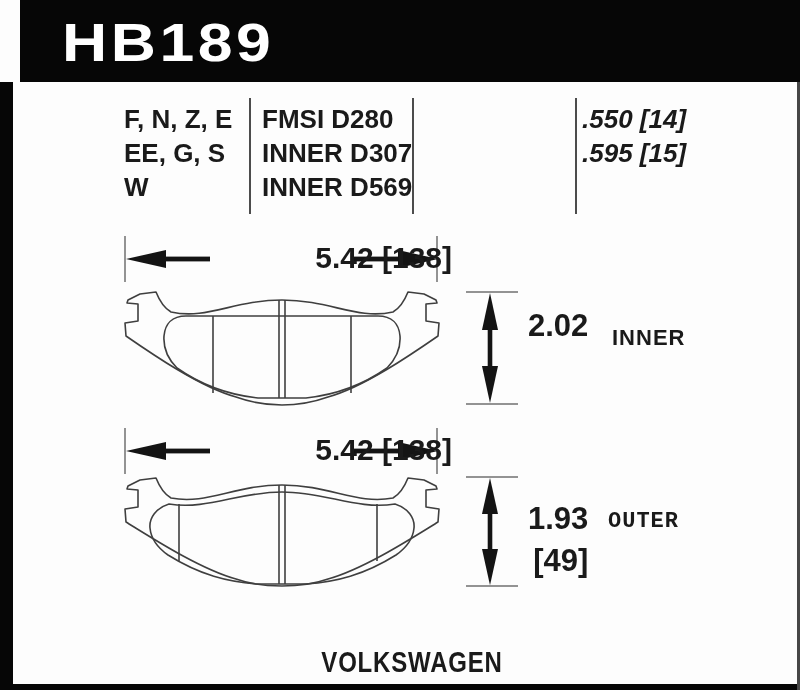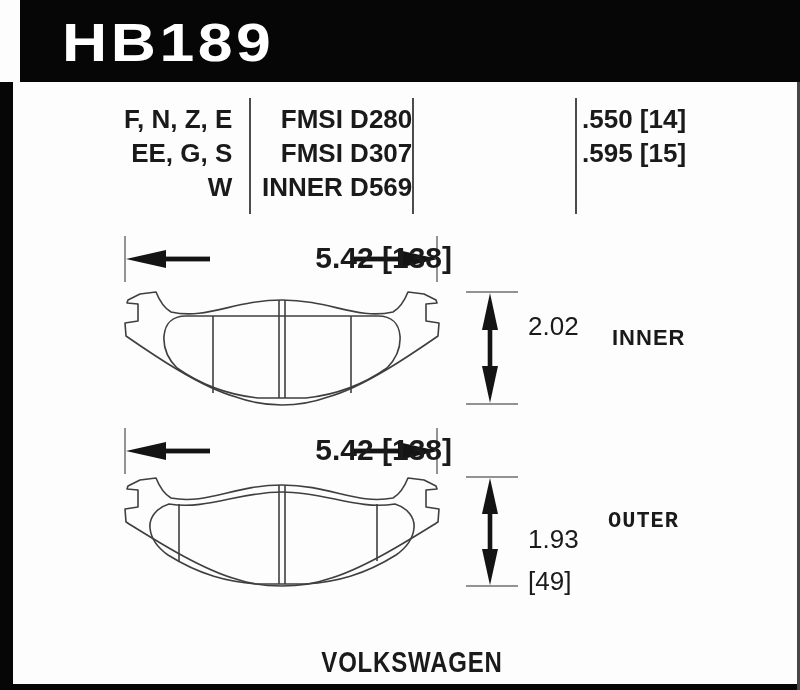--- a/index.html
+++ b/index.html
@@ -10,36 +10,36 @@
   #top-bar{left:0;top:0;width:800px;height:82px;margin-left:20px;}
   #left-bar{left:0;top:82px;width:13px;height:608px;}
   #bottom-bar{left:0;top:684px;width:800px;height:6px;}
   #right-line{position:absolute;right:0;top:82px;width:3px;height:608px;background:#474747;}
   
   #part-number{position:absolute;left:42px;top:12px;color:#fff;font-size:53px;font-weight:bold;
                letter-spacing:3px;transform:scaleX(1.18);transform-origin:left center;white-space:nowrap;}
   
   .vdiv{position:absolute;top:98px;width:2px;height:116px;background:#4c4c4c;}
   #vdiv-1{left:249px;} #vdiv-2{left:412px;} #vdiv-3{left:575px;}
-  .spec-col{position:absolute;top:102px;font-size:26px;font-weight:bold;line-height:34px;white-space:nowrap;text-align:right;}
+  .spec-col{position:absolute;top:102px;font-size:26px;font-weight:bold;line-height:34px;white-space:nowrap;}
   #col-compounds{left:124px;}
   #col-fmsi{left:262px;}
-  #col-thickness{left:582px;}
+  #col-thickness{left:582px;font-style:italic;}
   
   .dim-h{position:absolute;left:112px;width:340px;height:50px;}
   #dim-h-1{top:234px;} #dim-h-2{top:426px;}
   .dim-h-label{position:absolute;left:0;top:7px;width:100%;text-align:right;font-size:30px;
                font-weight:bold;white-space:nowrap;}
   .pad-svg{position:absolute;left:112px;width:340px;}
   #pad-inner-svg{top:290px;height:120px;}
   #pad-outer-svg{top:476px;height:114px;}
   .dim-v{position:absolute;left:462px;width:60px;}
   #dim-v-1{top:288px;height:120px;} #dim-v-2{top:473px;height:117px;}
-  .dim-v-text{position:absolute;left:528px;font-size:26px;font-weight:normal;line-height:42px;white-space:nowrap;}
-  #dim-v-text-1{top:305px;} #dim-v-text-2{top:518px;}
+  .dim-v-text{position:absolute;left:528px;font-size:31px;font-weight:bold;line-height:42px;white-space:nowrap;}
+  #dim-v-text-1{top:305px;} #dim-v-text-2{top:498px;text-align:right;}
   .pos-label{position:absolute;font-size:22px;font-weight:bold;letter-spacing:1px;white-space:nowrap;}
   #label-inner{left:612px;top:325px;} #label-outer{left:608px;top:509px;font-family:Liberation Mono, monospace;}
   
   #vehicle{position:absolute;left:262px;top:645px;width:300px;text-align:center;font-size:30px;
            font-weight:bold;letter-spacing:1px;transform:scaleX(0.8);transform-origin:center;white-space:nowrap;}
   svg{display:block;}
   .outline{fill:none;stroke:#3f3f3f;stroke-width:1.6;stroke-linejoin:round;}
   .ext{stroke:#6f6f6f;stroke-width:1.5;}
   .arr{fill:#141414;}
 </style>
@@ -59,21 +59,21 @@
   <div class="vdiv" id="vdiv-2"></div>
   <div class="vdiv" id="vdiv-3"></div>
 
   <div class="spec-col" id="col-compounds">
     <div>F, N, Z, E</div>
     <div>EE, G, S</div>
     <div>W</div>
   </div>
   <div class="spec-col" id="col-fmsi">
     <div>FMSI D280</div>
-    <div>FMSI D307</div>
+    <div>INNER D307</div>
     <div>INNER D569</div>
   </div>
   <div class="spec-col" id="col-thickness">
     <div>.550 [14]</div>
     <div>.595 [15]</div>
   </div>
 
   <div class="dim-h" id="dim-h-1">
     <svg width="340" height="50" viewBox="0 0 340 50">
       <line class="ext" x1="13" y1="2" x2="13" y2="48"></line>

